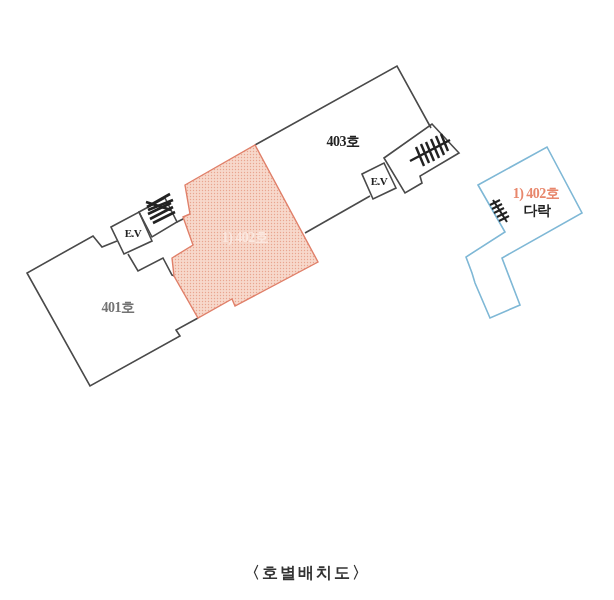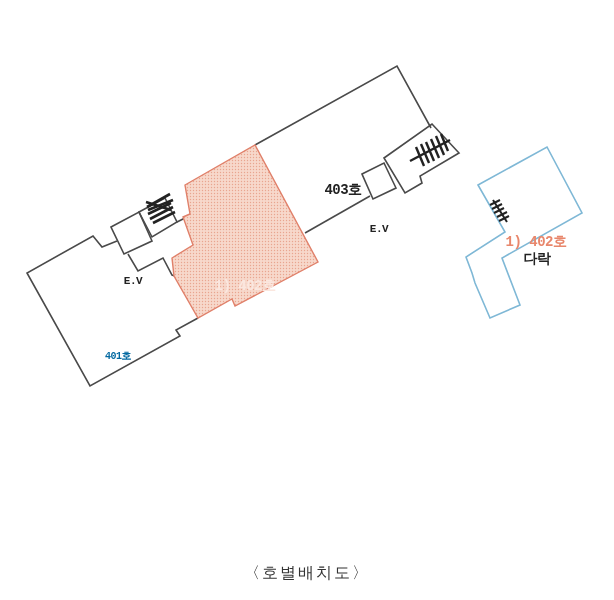--- a/index.html
+++ b/index.html
@@ -1,22 +1,22 @@
 <!DOCTYPE html>
 <html><head>
 <meta charset="utf-8">
 <style>
   html, body { margin: 0; padding: 0; background: #ffffff; }
   body { width: 614px; height: 600px; position: relative; overflow: hidden;
          font-family: "DejaVu Sans", sans-serif; }
   svg { position: absolute; left: 0; top: 0; }
-  .lbl { position: absolute; font-family: Liberation Mono, monospace; font-weight: bold;
-         white-space: nowrap; transform: translate(-50%, -50%); letter-spacing: -0.5px; margin-top: 48px; }
+  .lbl { position: absolute; font-family: Liberation Serif, serif; font-weight: bold;
+         white-space: nowrap; transform: translate(-50%, -50%); letter-spacing: -0.5px; }
   .caption { position: absolute; left: 0; width: 614px; text-align: center; top: 563px;
-             font-family: "DejaVu Sans", sans-serif; font-weight: normal; font-size: 16px;
+             font-family: "DejaVu Sans", sans-serif; font-weight: bold; font-size: 16px;
              color: #333; letter-spacing: 2px; }
 </style>
 </head>
 <body>
 
 <svg width="614" height="600" viewBox="0 0 614 600">
   <defs>
     <pattern id="dots" width="3" height="3" patternUnits="userSpaceOnUse">
       <rect width="3" height="3" fill="#f7d8cb"></rect>
       <circle cx="1.5" cy="1.5" r="0.7" fill="#e9a58f"></circle>
@@ -64,21 +64,21 @@
   <g stroke="#222" stroke-width="2">
     <line x1="493" y1="200" x2="507" y2="222"></line>
     <line x1="490" y1="205" x2="500" y2="200"></line>
     <line x1="492" y1="209" x2="502" y2="204"></line>
     <line x1="494" y1="213" x2="504" y2="208"></line>
     <line x1="497" y1="217" x2="507" y2="212"></line>
     <line x1="499" y1="221" x2="509" y2="216"></line>
   </g>
 </svg>
 
-<div class="lbl" style="left:118px; top:308px; font-size:10px; color:#0369a1;">401호</div>
+<div class="lbl" style="left:118px; top:308px; font-size:14px; color:#737373;">401호</div>
 <div class="lbl" style="left:245px; top:238px; font-size:14px; color:#fbe7df;">1) 402호</div>
 <div class="lbl" style="left:343px; top:142px; font-size:14px; color:#222;">403호</div>
 <div class="lbl" style="left:133px; top:233px; font-size:11px; color:#222;">E.V</div>
 <div class="lbl" style="left:379px; top:181px; font-size:11px; color:#222;">E.V</div>
 
 <div class="lbl" style="left:536px; top:194px; font-size:14px; color:#e8876c;">1) 402호</div>
 <div class="lbl" style="left:537px; top:211px; font-size:14px; color:#222;">다락</div>
 
 <div class="caption">〈호별배치도〉</div>
 

